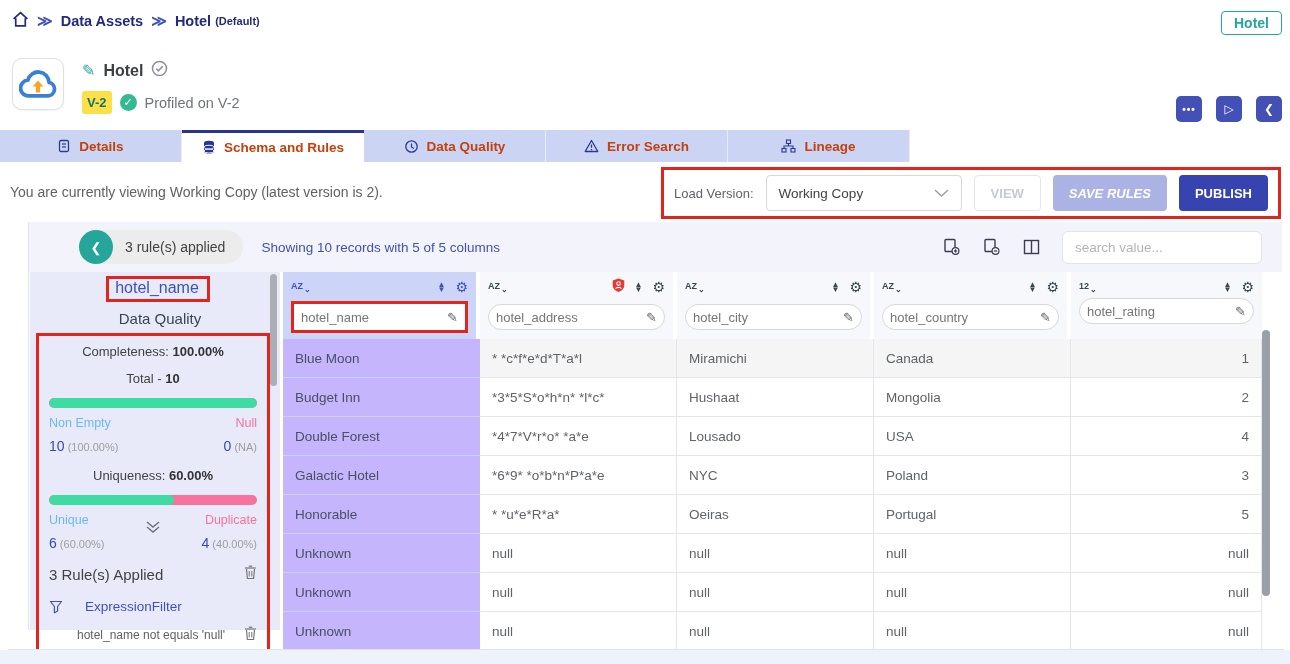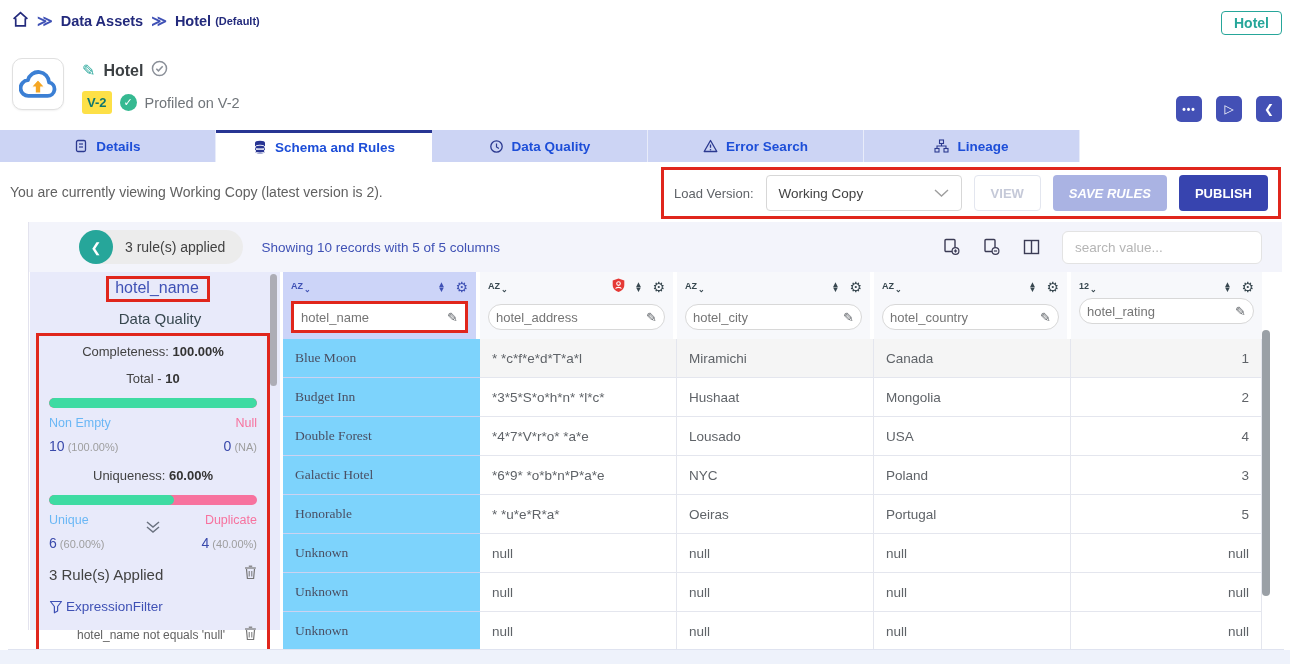--- a/index.html
+++ b/index.html
@@ -33,22 +33,22 @@
   .green-check { width:17px; height:17px; border-radius:50%; background:#35b991; color:#fff;
                  font-size:11px; display:flex; align-items:center; justify-content:center; }
   .profiled-text { font-size:14.5px; color:#70757a; }
   .asset-actions { position:absolute; right:8px; top:52px; display:flex; gap:14px; }
   .sq-btn { width:26px; height:26px; background:#4350b5; color:#fff; border:none; border-radius:5px;
             font-size:12px; display:flex; align-items:center; justify-content:center; cursor:pointer; }
   .sq-btn.dots { letter-spacing:1px; font-size:10px; font-weight:bold; }
 
   
   .tabbar { position:absolute; top:130px; left:0; right:0; height:32px; background:#fff; display:flex; }
-  .tab { width:216px; height:32px; background:#ccd4f4; display:flex; align-items:center; justify-content:center;
-         gap:8px; font-size:13.5px; font-weight:bold; color:#1d4ed8; cursor:pointer; border-right:1px solid #e8ecfa; }
+  .tab { width:182px; height:32px; background:#ccd4f4; display:flex; align-items:center; justify-content:center;
+         gap:8px; font-size:13.5px; font-weight:bold; color:#c2410c; cursor:pointer; border-right:1px solid #e8ecfa; }
   .tab.active { background:#fff; border-top:3px solid #283593; border-right:none; }
   .tab svg { flex:none; }
 
   
   .version-row { position:absolute; top:162px; left:0; right:0; height:60px; background:#fff; }
   .notice-text { position:absolute; left:10px; top:22px; font-size:14px; color:#616161; }
   .anno-version { position:absolute; right:9px; top:5px; height:52px; border:3px solid #e0261c;
                   display:flex; align-items:center; gap:12px; padding:0 10px; background:#fff; }
   .load-label { font-size:13px; color:#5f6368; }
   .version-select { width:196px; height:36px; border:1px solid #d7d7d7; border-radius:4px; background:#fff;
@@ -88,21 +88,21 @@
   .bar { height:10px; border-radius:5px; background:#f7729e; overflow:hidden; margin:2px 0 8px 0; }
   .bar-fill { height:100%; background:#3edba2; border-radius:5px; }
   .lbl-row { display:flex; justify-content:space-between; font-size:12.5px; margin-bottom:8px; position:relative; }
   .lbl-blue { color:#6ab7f5; }
   .lbl-pink { color:#f7729e; }
   .num-row { display:flex; justify-content:space-between; font-size:11px; color:#9e9e9e; margin-bottom:14px; }
   .num-row .num { color:#3949ab; font-size:14px; }
   .dbl-chevron { position:absolute; left:50%; top:8px; transform:translateX(-50%); color:#6b7280; cursor:pointer; }
   .rules-head { display:flex; align-items:center; justify-content:space-between; font-size:15px; color:#424242;
                 margin:10px 0 16px 0; }
-  .rule-row { display:flex; align-items:center; gap:3px; font-size:13.5px; color:#3f51b5; margin-bottom:12px; }
+  .rule-row { display:flex; align-items:center; gap:22px; font-size:13.5px; color:#3f51b5; margin-bottom:12px; }
   .rule-expr-row { display:flex; align-items:center; justify-content:space-between; padding-left:28px;
                    font-size:12px; color:#616161; }
   .trash { cursor:pointer; flex:none; }
 
   .panel-scrollbar { position:absolute; left:270px; top:2px; width:7px; height:112px; background:#adadb5; border-radius:4px; }
 
   
   .table { position:absolute; left:283px; top:0; width:979px; }
   .t-header { display:grid; grid-template-columns:197px 197px 197px 197px 191px; }
   .hcell { background:#f7f8fb; border-right:4px solid #fff; padding:4px 8px 6px 8px; }
@@ -117,21 +117,21 @@
   .gear-icon { font-size:14px; cursor:pointer; }
   .name-input { background:#fff; border:1px solid #d8d8d8; border-radius:13px; height:26px; display:flex;
                 align-items:center; justify-content:space-between; padding:0 7px; font-size:13px; color:#757575; cursor:text; }
   .red-wrap { border:3px solid #e0261c; }
   .red-wrap .name-input { border:none; border-radius:0; }
   .edit-small { color:#5f6368; font-size:13px; cursor:pointer; }
 
   .t-body .row { display:grid; grid-template-columns:197px 197px 197px 197px 191px; }
   .cell { height:39px; display:flex; align-items:center; padding:0 12px; font-size:13.5px; color:#5f6368;
           background:#fff; border-bottom:1px solid #e4e6ee; border-right:1px solid #e4e6ee; }
-  .cell.col0 { background:#7dd3fc; color:#4a4f63; border-bottom:1px solid #ccd2f0; border-right:none;font-family:Liberation Serif, serif; }
+  .cell.col0 { background:#c4b5fd; color:#4a4f63; border-bottom:1px solid #ccd2f0; border-right:none; }
   .row.first .cell:not(.col0) { background:#f5f5f5; }
   .cell.col4 { justify-content:flex-end; }
 
   .table-scrollbar { position:absolute; left:1262px; top:58px; width:8px; height:266px; background:#9aa0a6; border-radius:4px; }
 
   .h-line { position:absolute; top:649px; left:8px; right:6px; height:1px; background:#dfe3f0; }
   .bottom-strip { position:absolute; top:650px; left:0; right:0; height:14px; background:#eef2fb; }
 </style>
 </head>
 <body>

